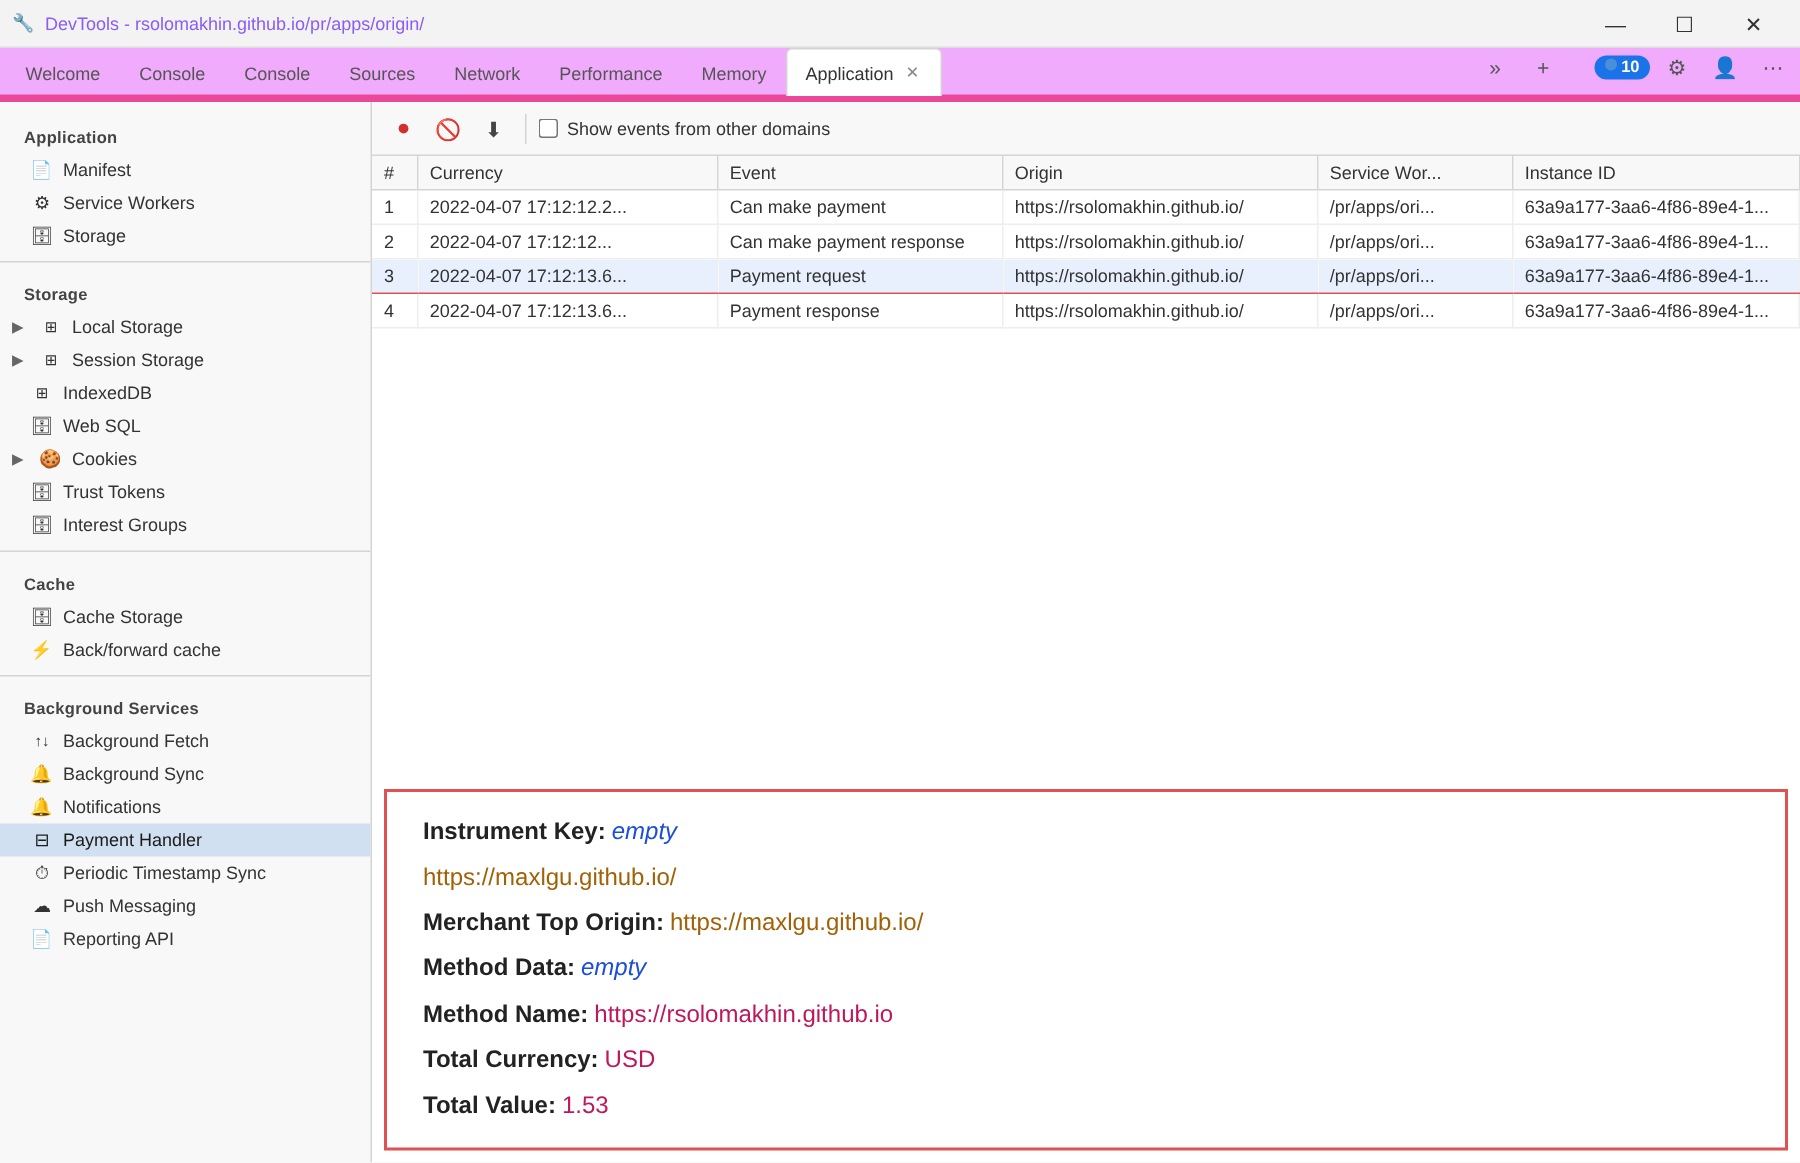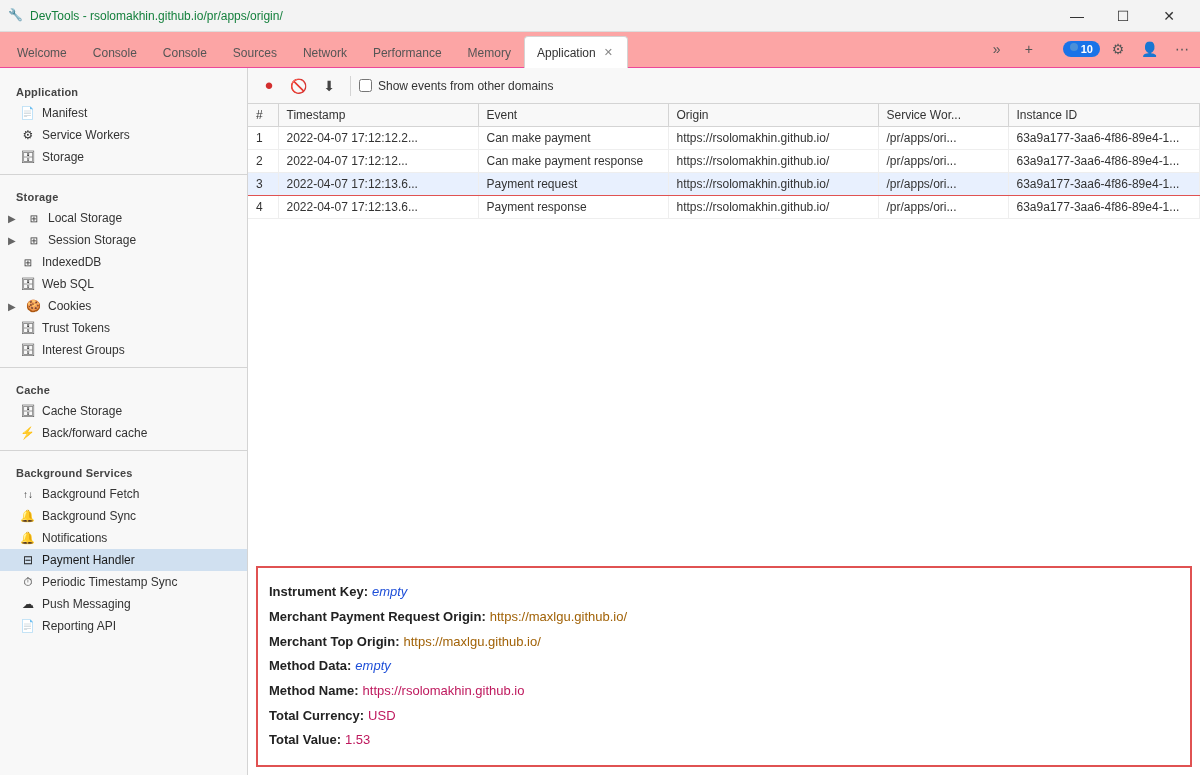--- a/index.html
+++ b/index.html
@@ -9,31 +9,31 @@
     .titlebar {
       background: #f3f3f3;
       height: 32px;
       display: flex;
       align-items: center;
       padding: 0 8px;
       border-bottom: 1px solid #ddd;
       flex-shrink: 0;
     }
     .titlebar-icon { width: 16px; height: 16px; margin-right: 6px; }
-    .titlebar-title { font-size: 12px; color: #15803d; flex: 1; }
+    .titlebar-title { font-size: 12px; color: #8b5cf6; flex: 1; }
     .titlebar-controls { display: flex; gap: 0; }
     .titlebar-btn { width: 46px; height: 32px; border: none; background: transparent; cursor: pointer; font-size: 14px; color: #333; display: flex; align-items: center; justify-content: center; }
 
     
     .tabbar {
-      background: #fca5a5;
+      background: #f0abfc;
       height: 36px;
       display: flex;
       align-items: end;
-      border-bottom: 1px solid #ec4899;
+      border-bottom: 5px solid #ec4899;
       flex-shrink: 0;
       padding: 0 4px;
     }
     .tab {
       height: 32px;
       padding: 0 12px;
       border: 1px solid transparent;
       border-bottom: none;
       display: flex;
       align-items: center;
@@ -161,22 +161,22 @@
       background: #e8f0fe;
       border-top: 1px solid #e05252;
       border-bottom: 1px solid #e05252;
     }
     .row-num { color: #1a73e8; font-weight: 500; width: 24px; }
 
     
     .detail-panel {
       border: 2px solid #e05252;
       margin: 8px;
-      padding: 12px 11px;
-      font-size: 13px;
+      padding: 12px 24px;
+      font-size: 16px;
       line-height: 1.9;
       flex-shrink: 0;
     }
     .detail-row { display: flex; }
     .detail-key { font-weight: 700; color: #222; white-space: nowrap; margin-right: 4px; }
     .detail-val { color: #be185d; }
     .detail-val.empty { font-style: italic; color: #1d4ed8; }
     .detail-val.link { color: #a16207; }
   </style>
 </head>
@@ -338,21 +338,21 @@
         <input type="checkbox" style="">
         <span>Show events from other domains</span>
       </label>
     </div>
 
     <div class="table-container">
       <table class="data-table">
         <thead>
           <tr>
             <th style="width:30px;">#</th>
-            <th style="width:200px;">Timestamp</th>
+            <th style="width:200px;">Currency</th>
             <th style="width:190px;">Event</th>
             <th style="width:210px;">Origin</th>
             <th style="width:130px;">Service Wor...</th>
             <th>Instance ID</th>
           </tr>
         </thead>
         <tbody id="table-body">
         <tr>
               <td class="row-num">1</td>
               <td>2022-04-07 17:12:12.2...</td>
@@ -388,21 +388,20 @@
           </tbody>
       </table>
     </div>
 
     <div class="detail-panel">
       <div class="detail-row">
         <span class="detail-key">Instrument Key:</span>
         <span class="detail-val empty">empty</span>
       </div>
       <div class="detail-row">
-        <span class="detail-key">Merchant Payment Request Origin:</span>
         <span class="detail-val link">https://maxlgu.github.io/</span>
       </div>
       <div class="detail-row">
         <span class="detail-key">Merchant Top Origin:</span>
         <span class="detail-val link">https://maxlgu.github.io/</span>
       </div>
       <div class="detail-row">
         <span class="detail-key">Method Data:</span>
         <span class="detail-val empty">empty</span>
       </div>

